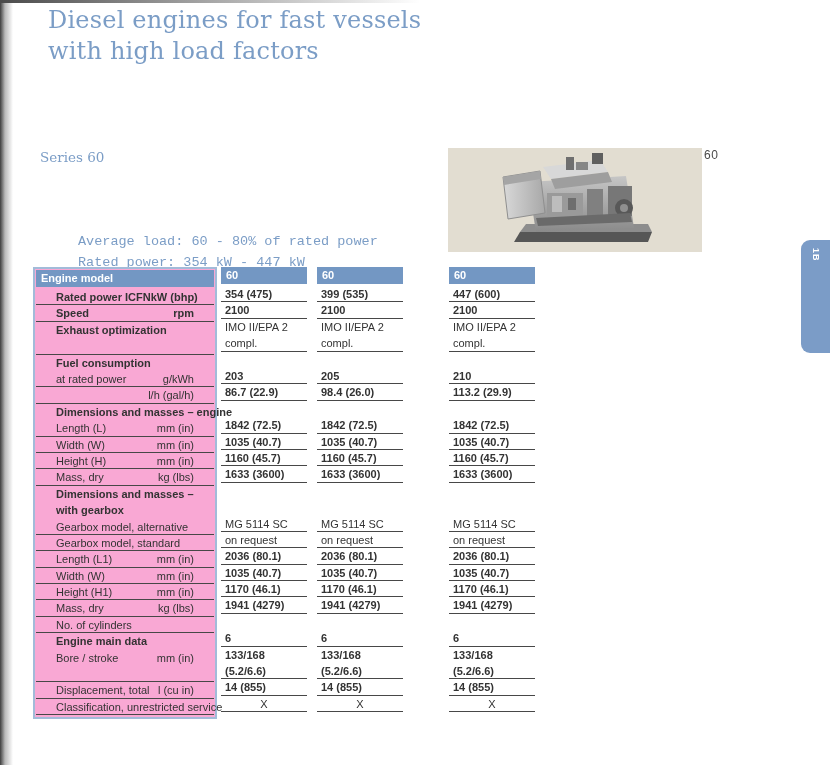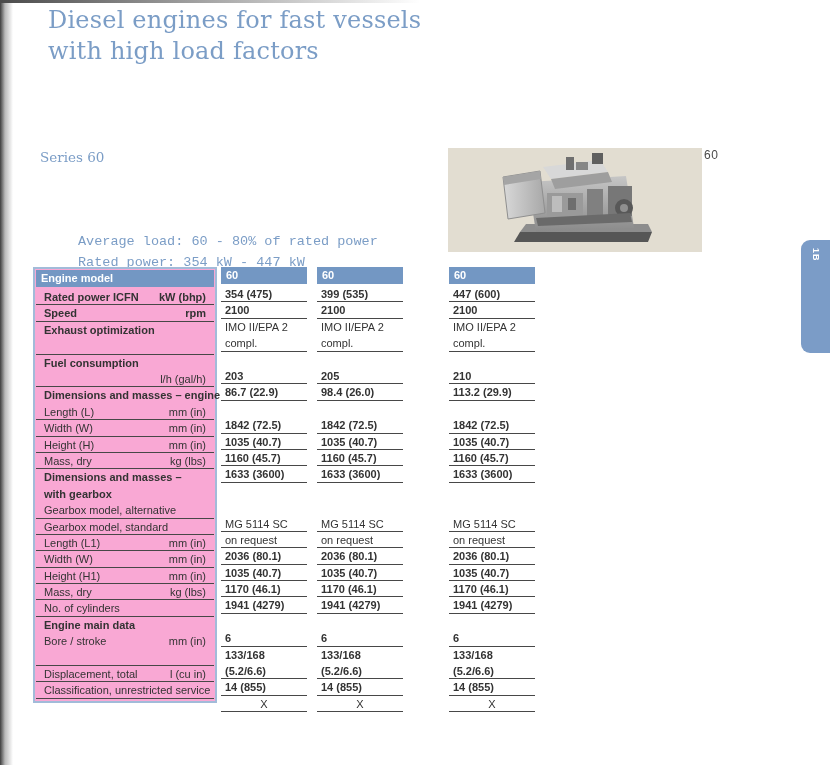--- a/index.html
+++ b/index.html
@@ -64,21 +64,21 @@
     height:17px;line-height:17px;background:#7397c3;color:#fff;font-weight:bold;
     padding-left:5px;margin-bottom:2px;white-space:nowrap;overflow:hidden;
   }
   .trow{
     height:16.4px;line-height:16.2px;box-sizing:border-box;color:#333;
     white-space:nowrap;overflow:visible;
   }
   .trow.tall{height:32.8px;}
   .trow.tall div, .trow.tall .lab span{display:block;line-height:16.2px;}
   .trow.line{border-bottom:1.8px solid #474747;}
-  .label-col .trow{display:flex;justify-content:space-between;padding:0 8px;}
+  .label-col .trow{display:flex;justify-content:space-between;padding:0 20px;}
   .label-col .lab.multi{display:flex;flex-direction:column;}
   .data-col .trow{padding-left:4px;}
   .b{font-weight:bold;}
   .trow.center{text-align:center;padding-left:0;}
 </style>
 </head>
 <body>
 
 <div class="scan-edge-left"></div>
 <div class="scan-edge-top"></div>
@@ -144,20 +144,24 @@
         <span class="lab b">Speed</span>
         <span class="unit b">rpm</span>
       </div>
       <div class="trow tall line">
         <span class="lab b">Exhaust optimization</span>
       </div>
       <div class="trow">
         <span class="lab b">Fuel consumption</span>
       </div>
       <div class="trow line">
+        <span class="lab">at rated power</span>
+        <span class="unit">g/kWh</span>
+      </div>
+      <div class="trow line">
         <span class="lab"></span>
         <span class="unit">l/h (gal/h)</span>
       </div>
       <div class="trow">
         <span class="lab b">Dimensions and masses – engine</span>
       </div>
       <div class="trow line">
         <span class="lab">Length (L)</span>
         <span class="unit">mm (in)</span>
       </div>

